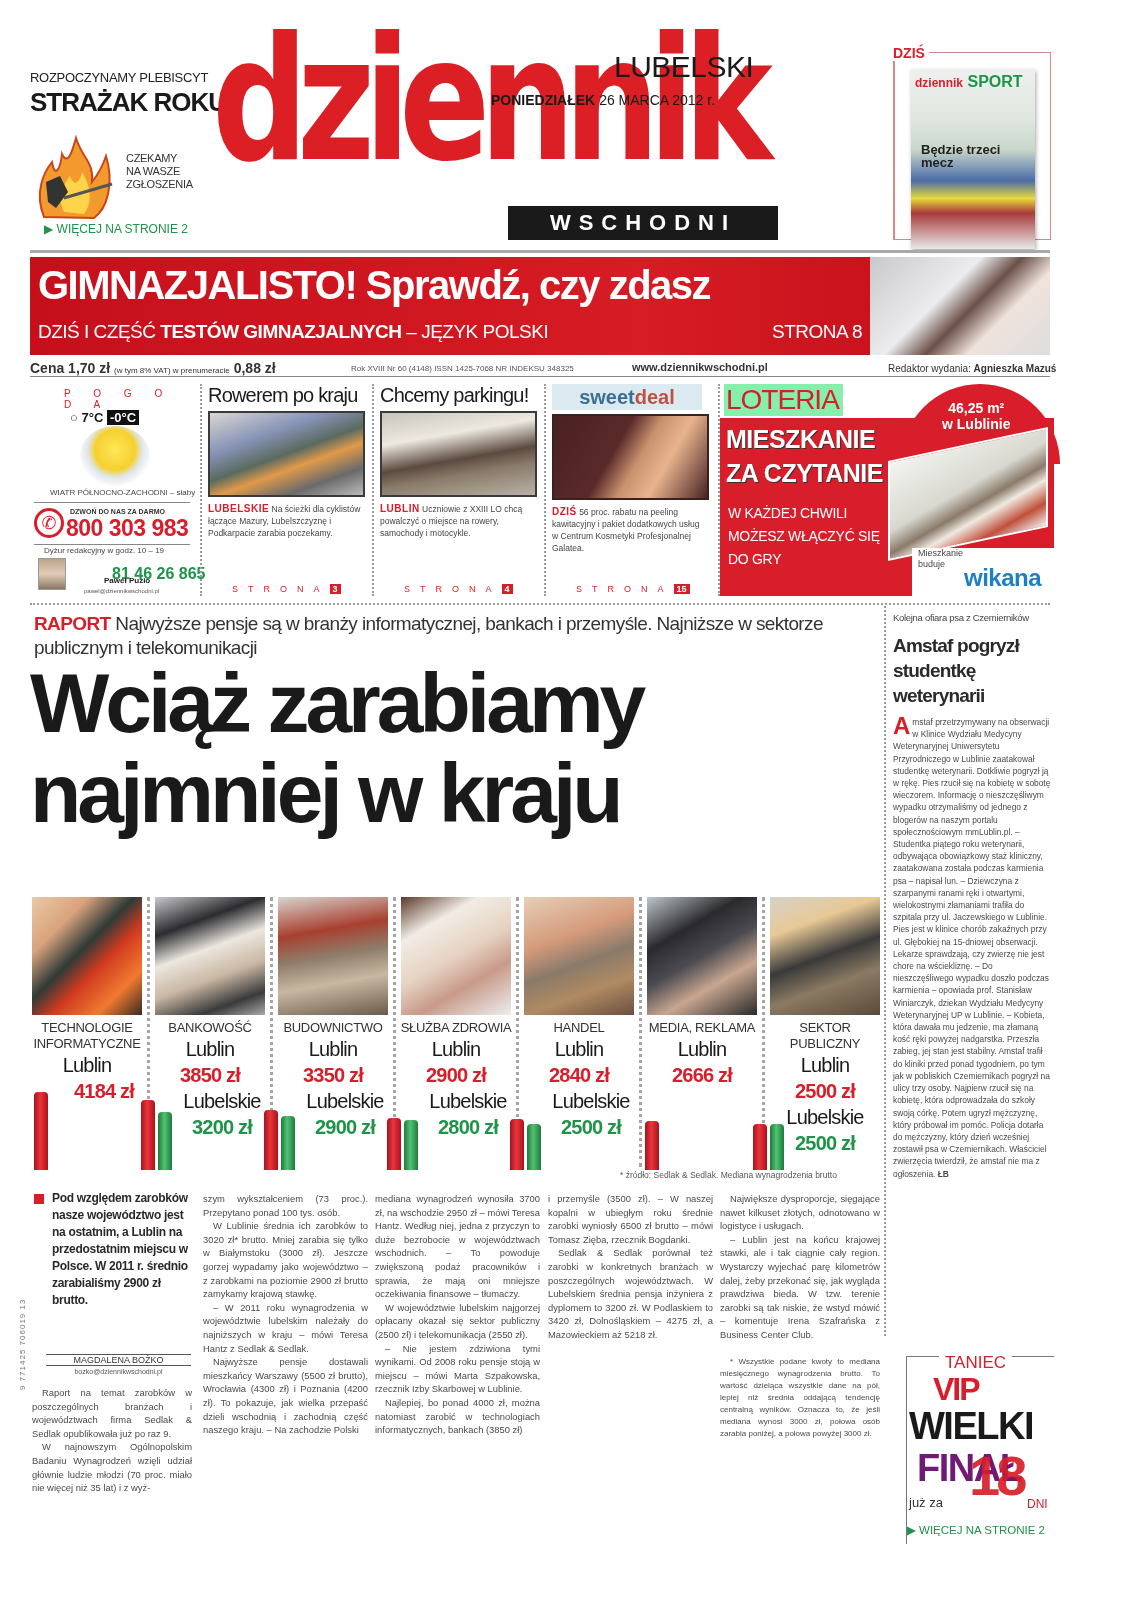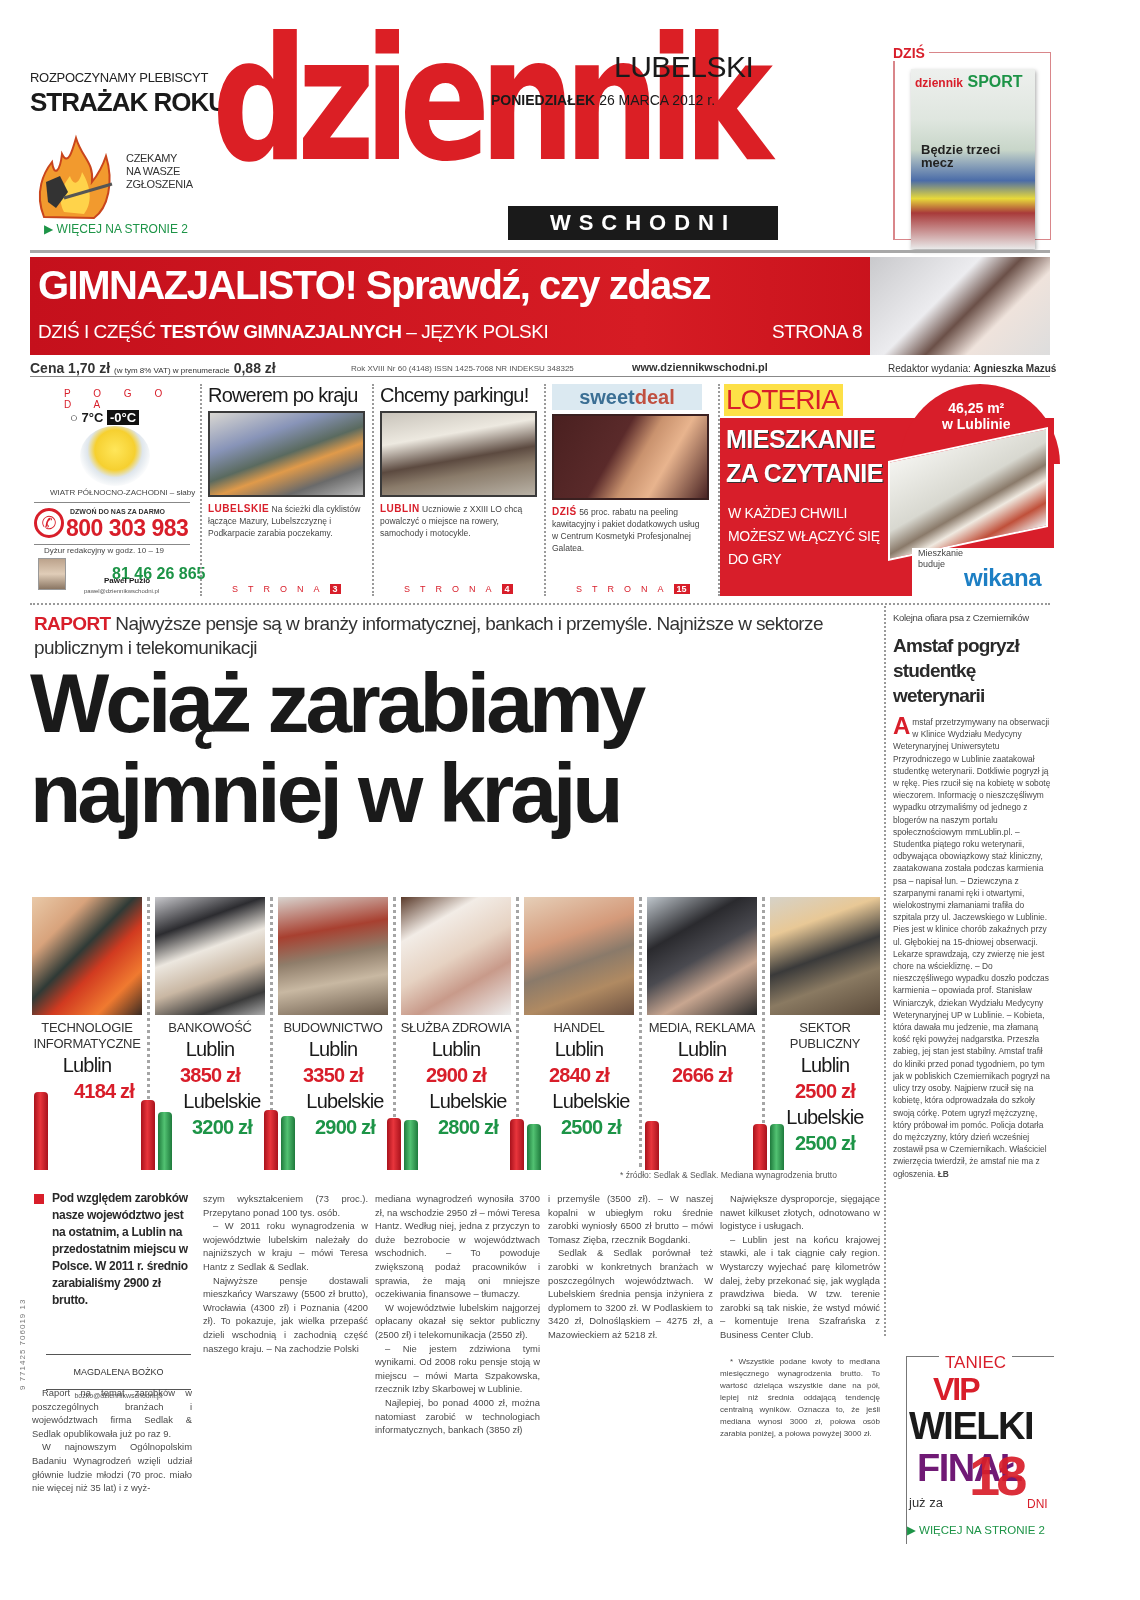--- a/index.html
+++ b/index.html
@@ -115,21 +115,21 @@
 
   #source { left: 620px; top: 1170px; font-size: 8.5px; color: #555; white-space: nowrap; }
 
   
   .col { position: absolute; top: 1188px; width: 165px; font-size: 9.4px; line-height: 13.6px; color: #4a4a4a; text-align: justify; }
   .col p { text-indent: 10px; }
   #summary { left: 32px; top: 1190px; width: 160px; }
   #summary .sq { position: absolute; left: 2px; top: 4px; width: 10px; height: 10px; background: #d81e2a; }
   #summary .txt { margin-left: 20px; font-size: 12px; font-weight: bold; line-height: 17px; color: #2a2a2a; letter-spacing: -0.3px; }
   #byline { left: 46px; top: 1354px; width: 145px; text-align: center; }
-  #byline .nm { border-top: 1px solid #555; border-bottom: 1px solid #555; font-size: 9px; color: #333; padding: 12px 0; }
+  #byline .nm { border-top: 1px solid #555; border-bottom: 1px solid #555; font-size: 9px; color: #333; padding: 0 0; }
   #byline .em { font-size: 7px; color: #555; margin-top: 2px; }
   #barcode { left: 18px; top: 1145px; width: 10px; height: 245px; font-size: 8px; color: #777; writing-mode: vertical-rl; transform: rotate(180deg); letter-spacing: 1px; }
 
   
   #side { left: 893px; top: 612px; width: 160px; }
   #side .kick { font-size: 9.5px; color: #444; white-space: nowrap; letter-spacing: -0.3px; }
   #side .h { font-size: 19px; font-weight: bold; line-height: 25px; margin-top: 10px; color: #2a2a2a; letter-spacing: -0.8px; }
   #side .body { margin-top: 8px; font-size: 8.4px; line-height: 12.2px; color: #4a4a4a; }
   #side .body .drop { float: left; color: #d81e2a; font-weight: bold; font-size: 24px; line-height: 20px; margin-right: 2px; }
 
@@ -233,21 +233,21 @@
 <div class="teaser dotv" style="left:544px;">
   <div class="sweet-logo"><span>sweet</span><span style="color:#c05040">deal</span></div>
   <div class="photo" style="border-color:#3a2020;background:linear-gradient(120deg,#4a2020 0%,#5a2a2a 40%,#c9926e 55%,#e8b48e 70%,#4a2424 100%);"></div>
   <div class="txt"><b>DZIŚ</b><span> 56 proc. rabatu na peeling kawitacyjny i pakiet dodatkowych usług w Centrum Kosmetyki Profesjonalnej Galatea.</span></div>
   <div class="pg"><span style="background:none;color:#d81e2a;padding:0;font-weight:normal;letter-spacing:10px">STRONA</span><span>15</span></div>
 </div>
 
 <div id="loteria" class="abs dotv">
   <div class="redbg"></div>
   <div class="ellipse"></div>
-  <div class="title" style="background:#fde047;padding:0 4px 0 2px;">LOTERIA</div>
+  <div class="title" style="background:#86efac;padding:0 4px 0 2px;">LOTERIA</div>
   <div class="area">
       <div>46,25 m²</div>
       <div>w Lublinie</div>
     </div>
   <div class="flat"></div>
   <div class="big">
       <div>MIESZKANIE</div>
       <div>ZA CZYTANIE</div>
     </div>
   <div class="sub">
@@ -359,20 +359,21 @@
   <div class="nm">MAGDALENA BOŻKO</div>
   <div class="em">bozko@dziennikwschodni.pl</div>
 </div>
 
 <div class="col" style="left:32px;top:1386px;width:160px;">
   <p>Raport na temat zarobków w poszczególnych branżach i województwach firma Sedlak &amp; Sedlak opublikowała już po raz 9.</p>
   <p>W najnowszym Ogólnopolskim Badaniu Wynagrodzeń wzięli udział głównie ludzie młodzi (70 proc. miało nie więcej niż 35 lat) i z wyż-</p>
 </div>
 <div class="col" style="left:203px;top:1192px;">
   <p style="text-indent:0">szym wykształceniem (73 proc.). Przepytano ponad 100 tys. osób.</p>
+  <p>W Lublinie średnia ich zarobków to 3020 zł* brutto. Mniej zarabia się tylko w Białymstoku (3000 zł). Jeszcze gorzej wypadamy jako województwo – z zarobkami na poziomie 2900 zł brutto zamykamy krajową stawkę.</p>
   <p>– W 2011 roku wynagrodzenia w województwie lubelskim należały do najniższych w kraju – mówi Teresa Hantz z Sedlak &amp; Sedlak.</p>
   <p>Najwyższe pensje dostawali mieszkańcy Warszawy (5500 zł brutto), Wrocławia (4300 zł) i Poznania (4200 zł). To pokazuje, jak wielka przepaść dzieli wschodnią i zachodnią część naszego kraju. – Na zachodzie Polski</p>
 </div>
 <div class="col" style="left:375px;top:1192px;">
   <p style="text-indent:0">mediana wynagrodzeń wynosiła 3700 zł, na wschodzie 2950 zł – mówi Teresa Hantz. Według niej, jedna z przyczyn to duże bezrobocie w województwach wschodnich. – To powoduje zwiększoną podaż pracowników i sprawia, że mają oni mniejsze oczekiwania finansowe – tłumaczy.</p>
   <p>W województwie lubelskim najgorzej opłacany okazał się sektor publiczny (2500 zł) i telekomunikacja (2550 zł).</p>
   <p>– Nie jestem zdziwiona tymi wynikami. Od 2008 roku pensje stoją w miejscu – mówi Marta Szpakowska, rzecznik Izby Skarbowej w Lublinie.</p>
   <p>Najlepiej, bo ponad 4000 zł, można natomiast zarobić w technologiach informatycznych, bankach (3850 zł)</p>
 </div>
 <div class="col" style="left:548px;top:1192px;">

